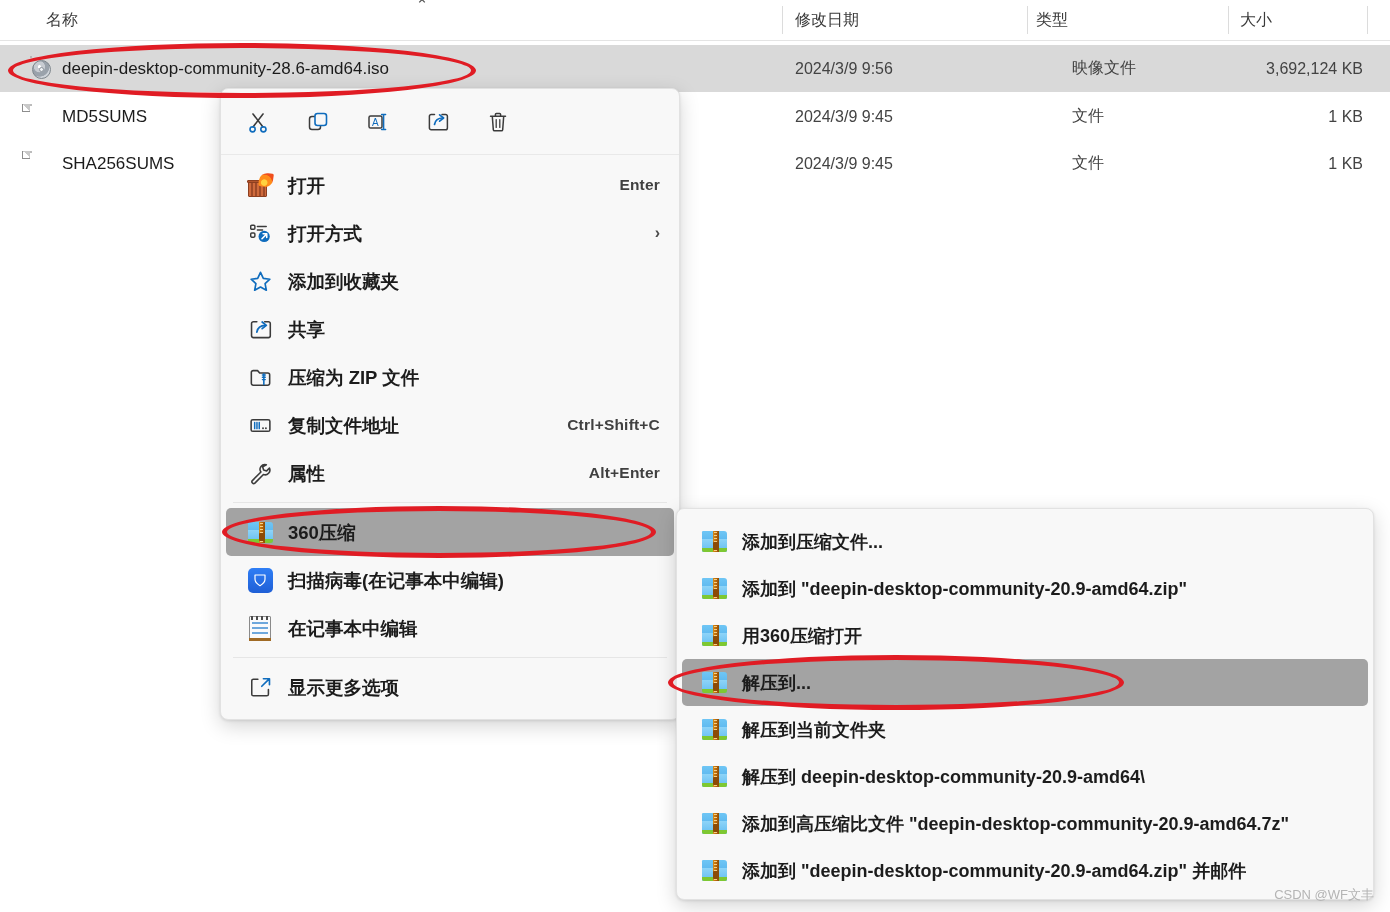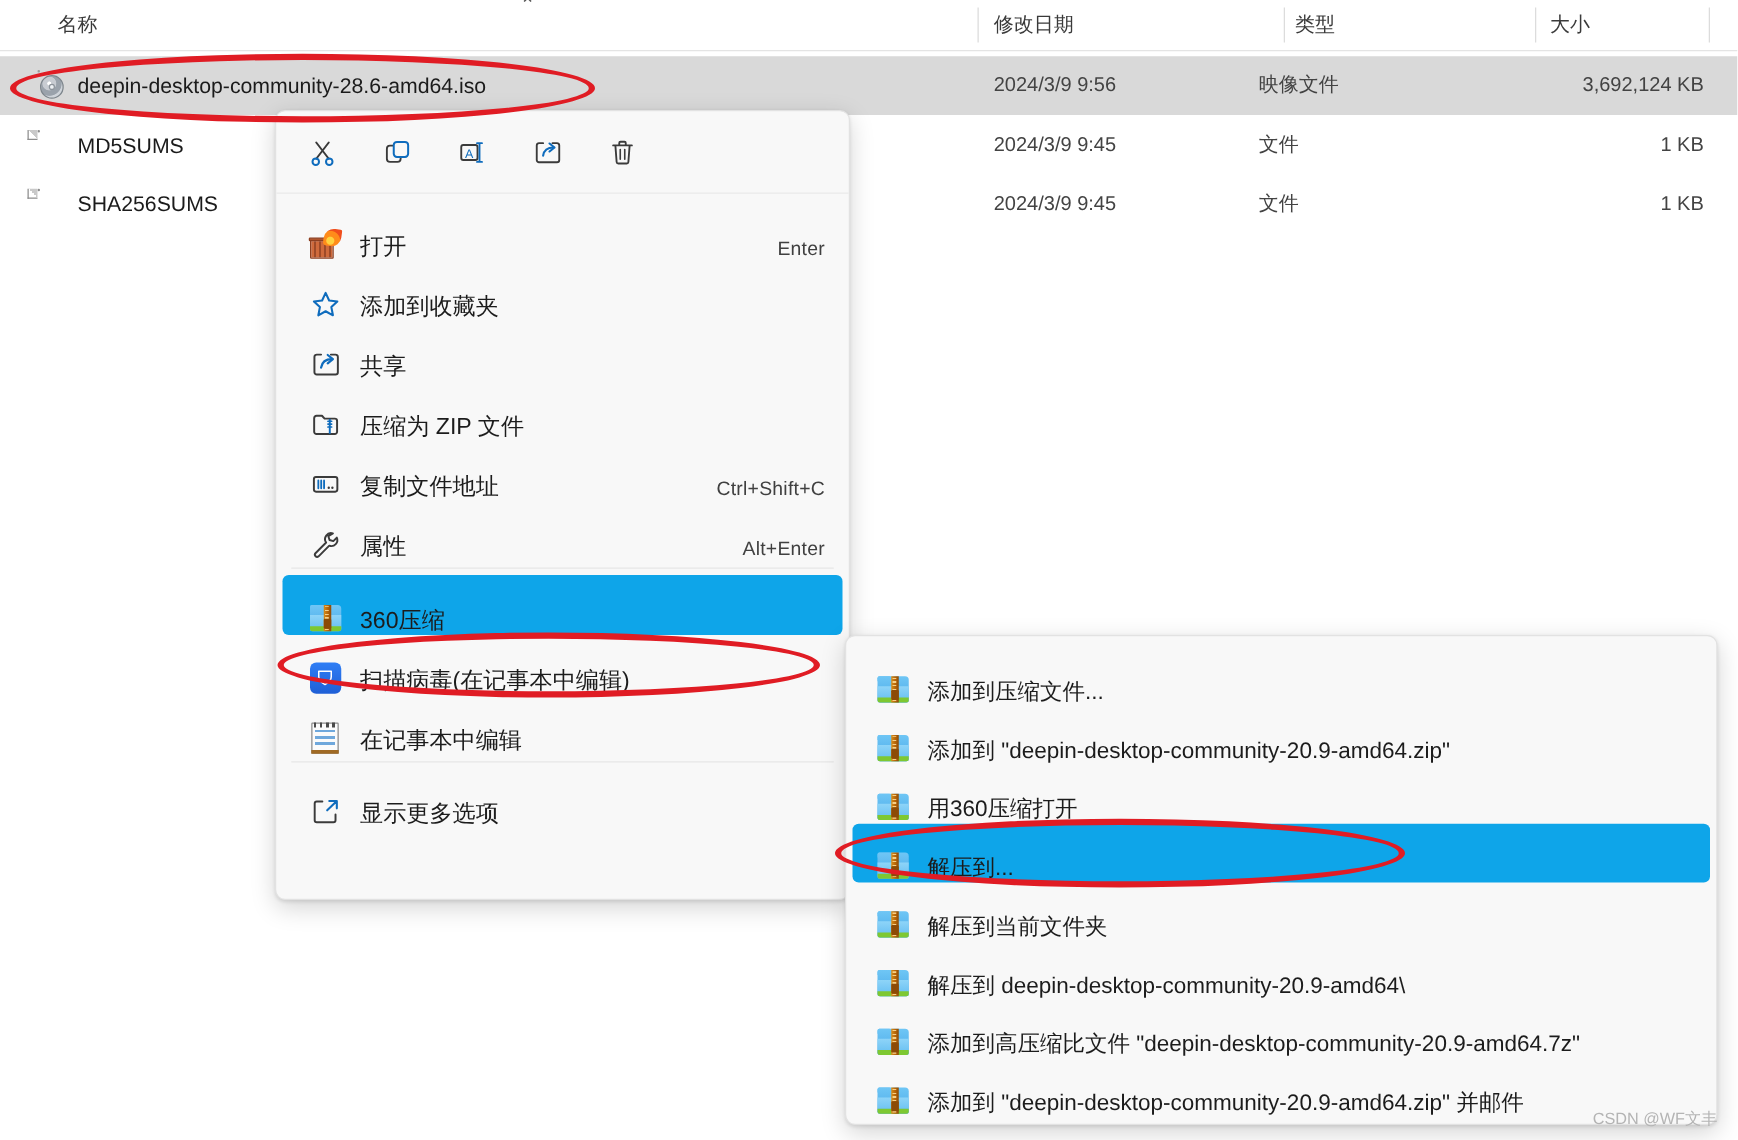--- a/index.html
+++ b/index.html
@@ -86,21 +86,21 @@
   }
   .cell-date {
     position: absolute;
     left: 795px;
     font-size: 16px;
     color: #434343;
     white-space: nowrap;
   }
   .cell-type {
     position: absolute;
-    left: 1007px;
+    left: 1072px;
     font-size: 16px;
     color: #434343;
     white-space: nowrap;
   }
   .cell-size {
     position: absolute;
     right: 27px;
     font-size: 16px;
     color: #434343;
     white-space: nowrap;
@@ -176,26 +176,27 @@
   .menu-sep {
     height: 1px;
     background: #e6e6e6;
     margin: 5px 12px;
   }
 
   .mi {
     position: relative;
     height: 48px;
     display: flex;
-    align-items: flex-end;
+    align-items: center;
     padding: 0 14px 0 20px;
     border-radius: 5px;
     margin: 0 5px;
-  }
-  .mi.hl { background: #0ea5e9; }
+    font-weight: bold;
+  }
+  .mi.hl { background: #a3a3a3; }
   .mi-ico {
     width: 28px;
     height: 28px;
     flex: 0 0 28px;
     display: flex;
     align-items: center;
     justify-content: center;
     margin-right: 14px;
   }
   .mi-label {
@@ -449,20 +450,33 @@
           <span class="burn-ico">
               <span class="top"></span>
               <span class="box"></span>
               <span class="flame"></span>
             </span>
         </span>
         <span class="mi-label">打开</span>
         <span class="mi-accel">Enter</span>
       </div>
 
+      <div class="mi">
+        <span class="mi-ico">
+          <svg width="25" height="25" viewBox="0 0 24 24" fill="none">
+            <rect x="2.6" y="4" width="4" height="4" rx="1" stroke="#3b3b3b" stroke-width="1.4"></rect>
+            <rect x="2.6" y="11.5" width="4" height="4" rx="1" stroke="#3b3b3b" stroke-width="1.4"></rect>
+            <path d="M9 5.3 H17.5 M9 8.7 H14" stroke="#3b3b3b" stroke-width="1.4" stroke-linecap="round"></path>
+            <circle cx="15.5" cy="14.8" r="5.4" fill="#0f6cbd"></circle>
+            <path d="M13.4 17 L17.8 12.6 M14.5 12.3 H18 V15.8" stroke="#fff" stroke-width="1.5" stroke-linecap="round" stroke-linejoin="round"></path>
+          </svg>
+        </span>
+        <span class="mi-label">打开方式</span>
+        <span class="mi-chev">›</span>
+      </div>
 
       <div class="mi">
         <span class="mi-ico">
           <svg width="25" height="25" viewBox="0 0 24 24" fill="none">
             <path d="M12 3.2 L14.7 9 L21 9.8 L16.4 14.1 L17.6 20.4 L12 17.3 L6.4 20.4 L7.6 14.1 L3 9.8 L9.3 9 Z" stroke="#0f6cbd" stroke-width="1.6" stroke-linejoin="round"></path>
           </svg>
         </span>
         <span class="mi-label">添加到收藏夹</span>
       </div>
 

